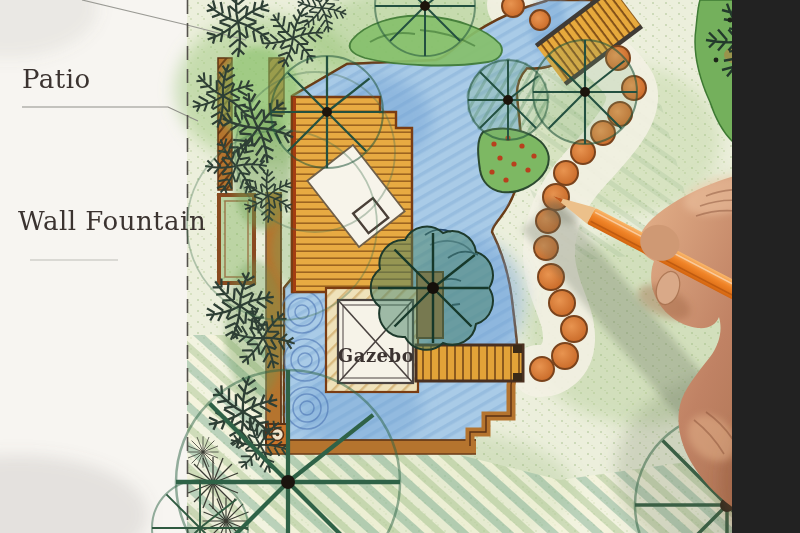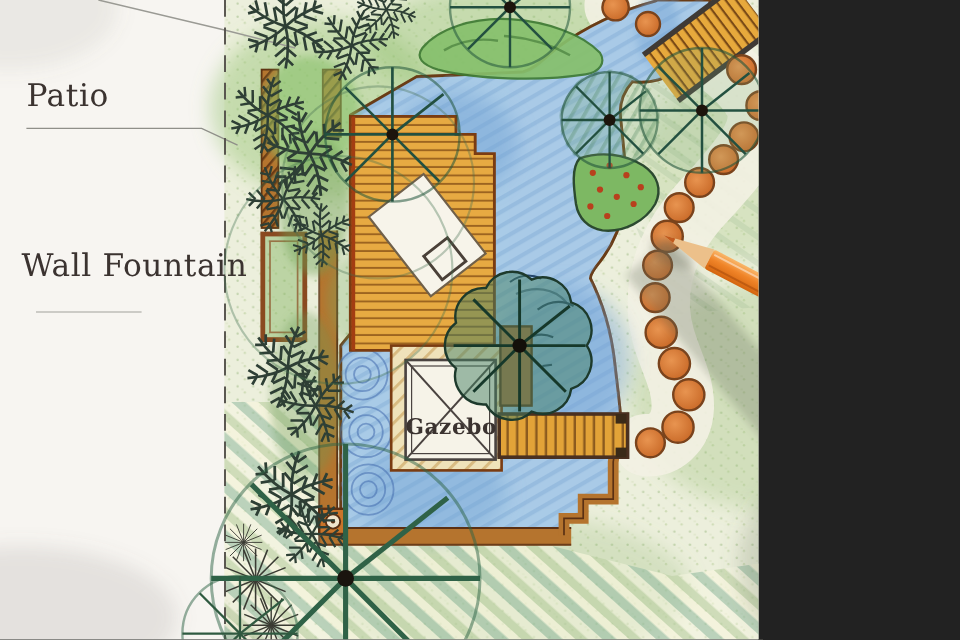--- a/index.html
+++ b/index.html
@@ -1,16 +1,16 @@
 <!DOCTYPE html>
 <html><head>
 <meta charset="utf-8">
 <style>
   html,body{margin:0;padding:0;background:#222;}
-  .stage{position:relative;width:632px;height:533px;overflow:hidden;background:#f6f4f0;
+  .stage{position:relative;width:732px;height:533px;overflow:hidden;background:#f6f4f0;
          font-family:"DejaVu Serif",serif;}
   svg{display:block}
   text.anno{fill:#3b3330;letter-spacing:.5px;}
 </style>
 </head>
 <body>
 
 <div class="stage">
 <svg width="800" height="533" viewBox="0 0 800 533">
 <defs>

